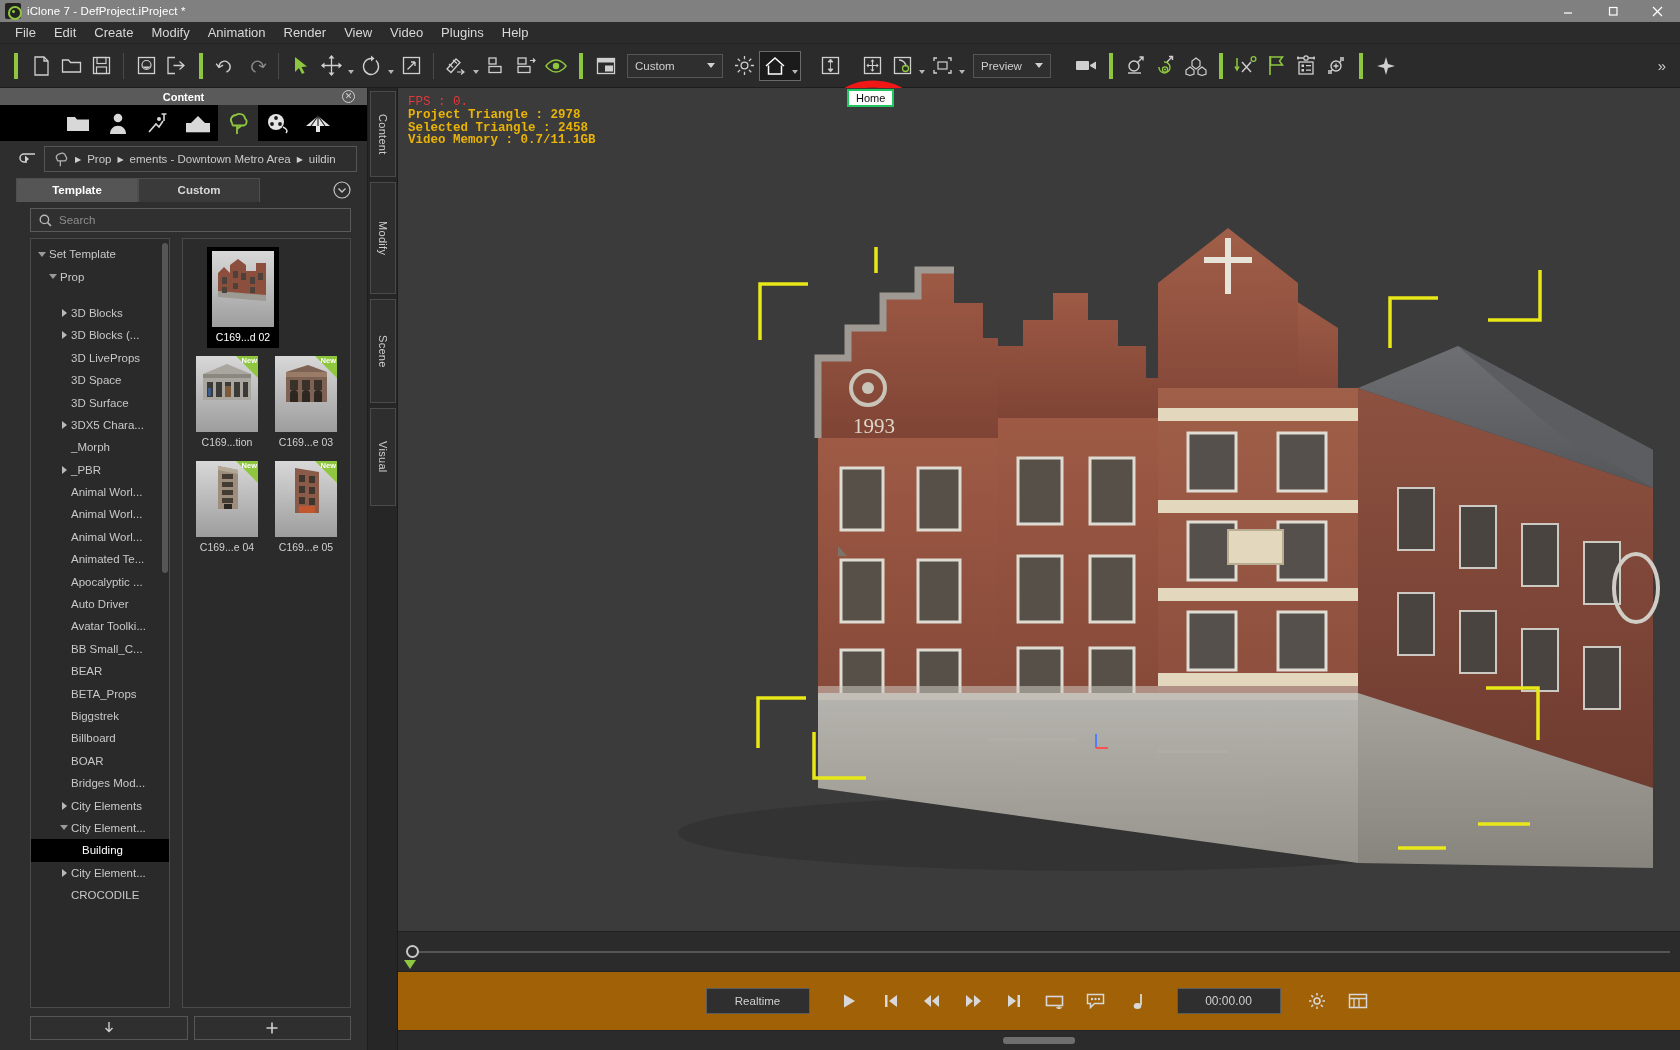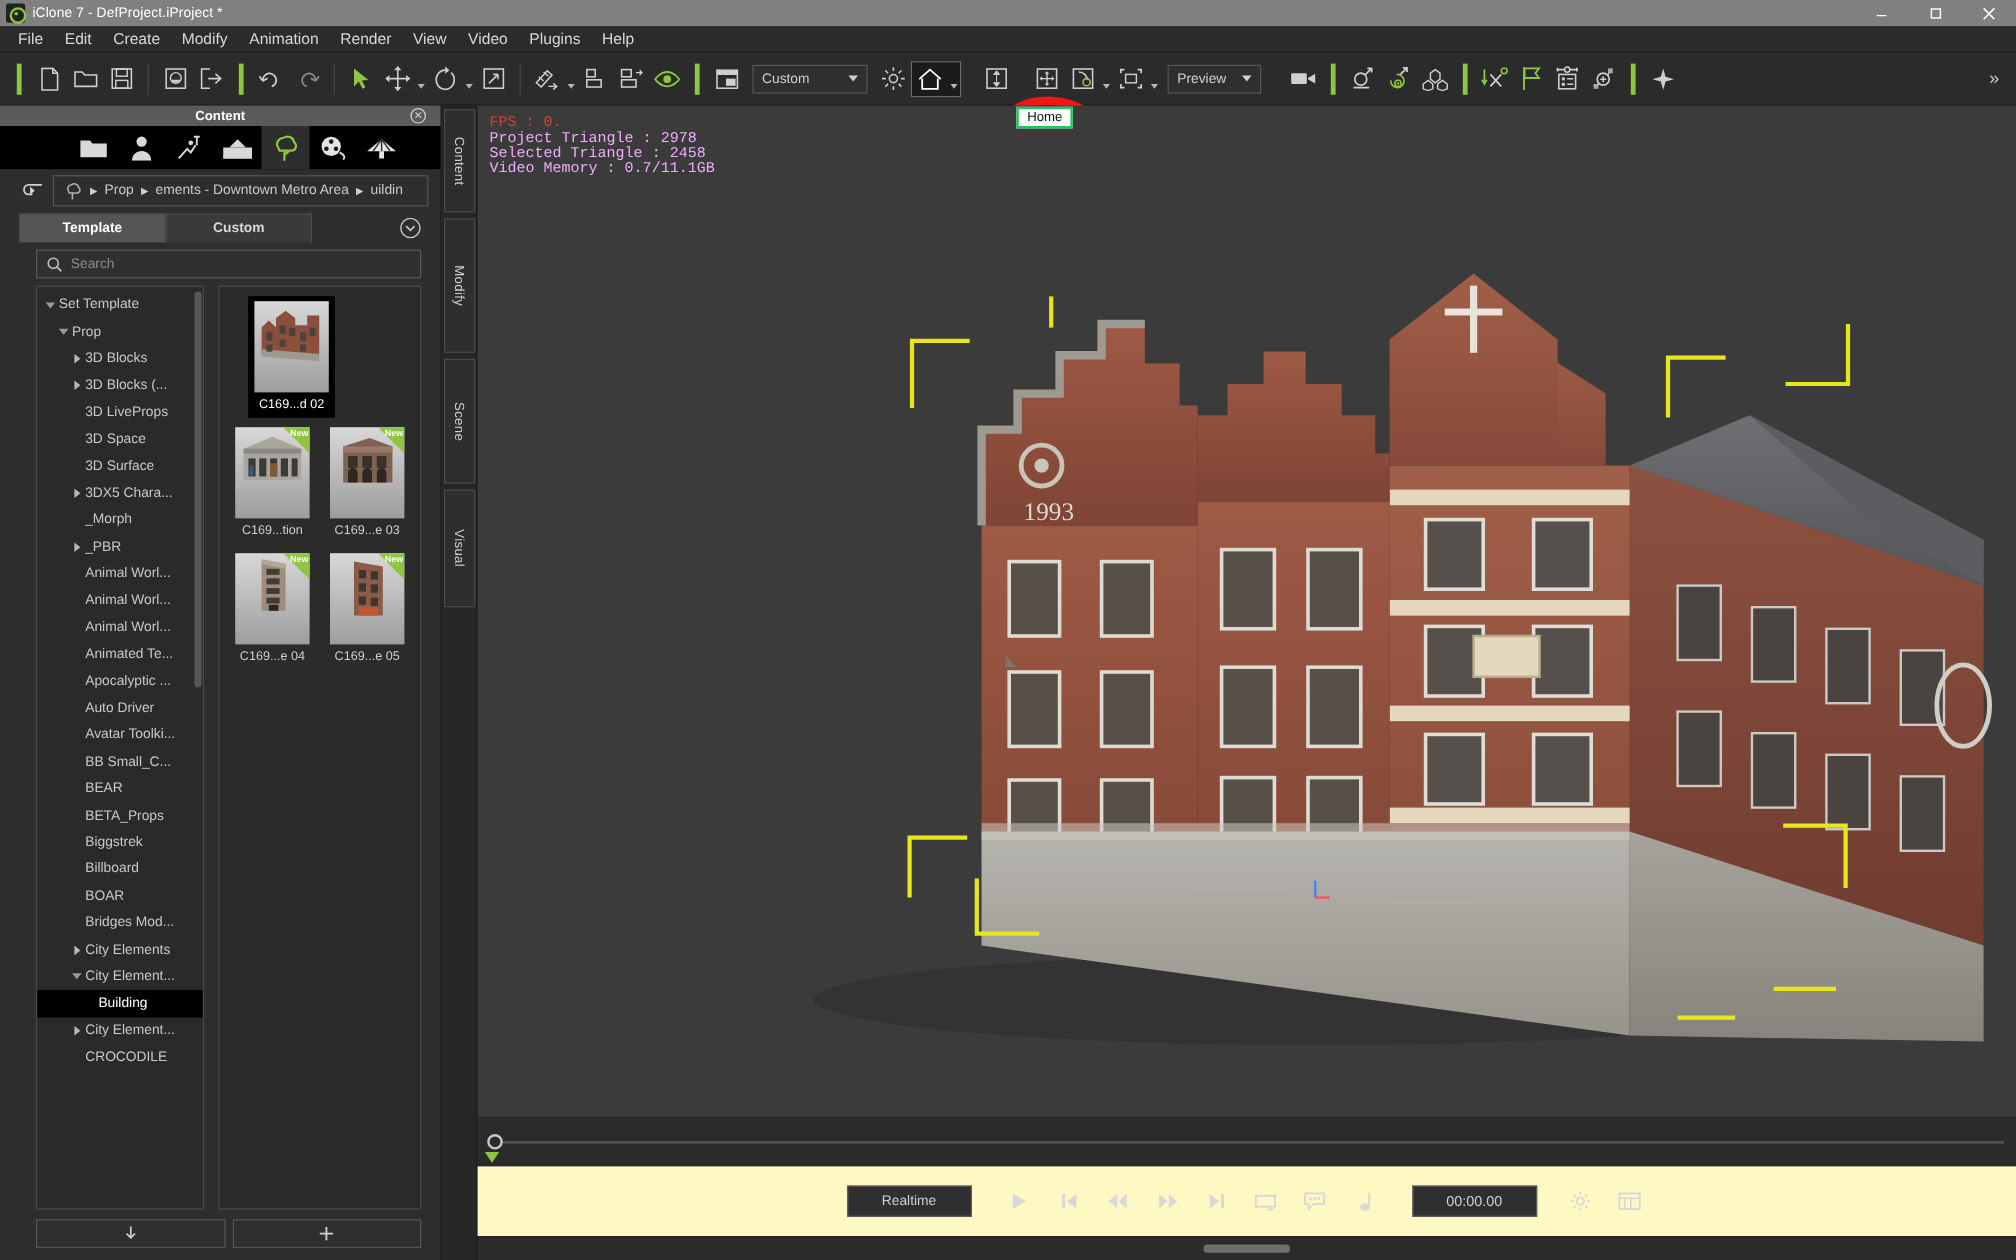--- a/index.html
+++ b/index.html
@@ -227,21 +227,21 @@
   .viewport-col { flex:1 1 auto; display:flex; flex-direction:column; min-width:0; }
   .viewport {
     flex:1 1 auto; background:#3b3b3b; position:relative; overflow:hidden;
     border-bottom:1px solid #222;
   }
   .stats {
     position:absolute; left:10px; top:8px; font-family:"Liberation Mono", monospace;
     font-size:12.5px; line-height:12.8px; z-index:4;
   }
   .stats .fps { color:#e03a3a; }
-  .stats .y { color:#f0abfc; }
+  .stats .y { color:#eab308;font-weight:bold; }
 
   
   .scene { position:absolute; left:0; top:0; right:0; bottom:0; }
 
   
   .timeline {
     height:40px; flex:0 0 40px; background:#2b2b2b; position:relative;
     border-bottom:1px solid #232323;
   }
   .tl-track {
@@ -252,21 +252,21 @@
     border:2px solid #c8c8c8; border-radius:50%; background:#2b2b2b;
   }
   .tl-mark {
     position:absolute; left:6px; top:28px; width:0;height:0;
     border-left:6px solid transparent; border-right:6px solid transparent;
     border-top:9px solid #8ec63f;
   }
 
   
   .playbar {
-    height:58px; flex:0 0 58px; background:#fef9c3; display:flex; align-items:center;
+    height:58px; flex:0 0 58px; background:#a16207; display:flex; align-items:center;
     justify-content:center; gap:11px; position:relative;
   }
   .realtime {
     width:104px; height:26px; border:1px solid #5c5c5c; background:#2f2f2f;
     display:flex; align-items:center; justify-content:center;
     font-size:11.5px; color:#d0d0d0; margin-right:14px;
   }
   .pbtn {
     width:30px; height:28px; display:flex; align-items:center; justify-content:center;
   }
@@ -711,21 +711,21 @@
                   <i class="open"></i>
                 </span>
                 <span>Set Template</span>
               </div>
               <div class="tnode" style="padding-left: 15px;">
                 <span class="tw">
                   <i class="open"></i>
                 </span>
                 <span>Prop</span>
               </div>
-              <div class="tnode" style="padding-left: 26px;">
+              <div class="tnode" style="padding-left: 26px; margin-top: 14px;">
                 <span class="tw">
                   <i class="closed"></i>
                 </span>
                 <span>3D Blocks</span>
               </div>
               <div class="tnode" style="padding-left: 26px;">
                 <span class="tw">
                   <i class="closed"></i>
                 </span>
                 <span>3D Blocks (...</span>

